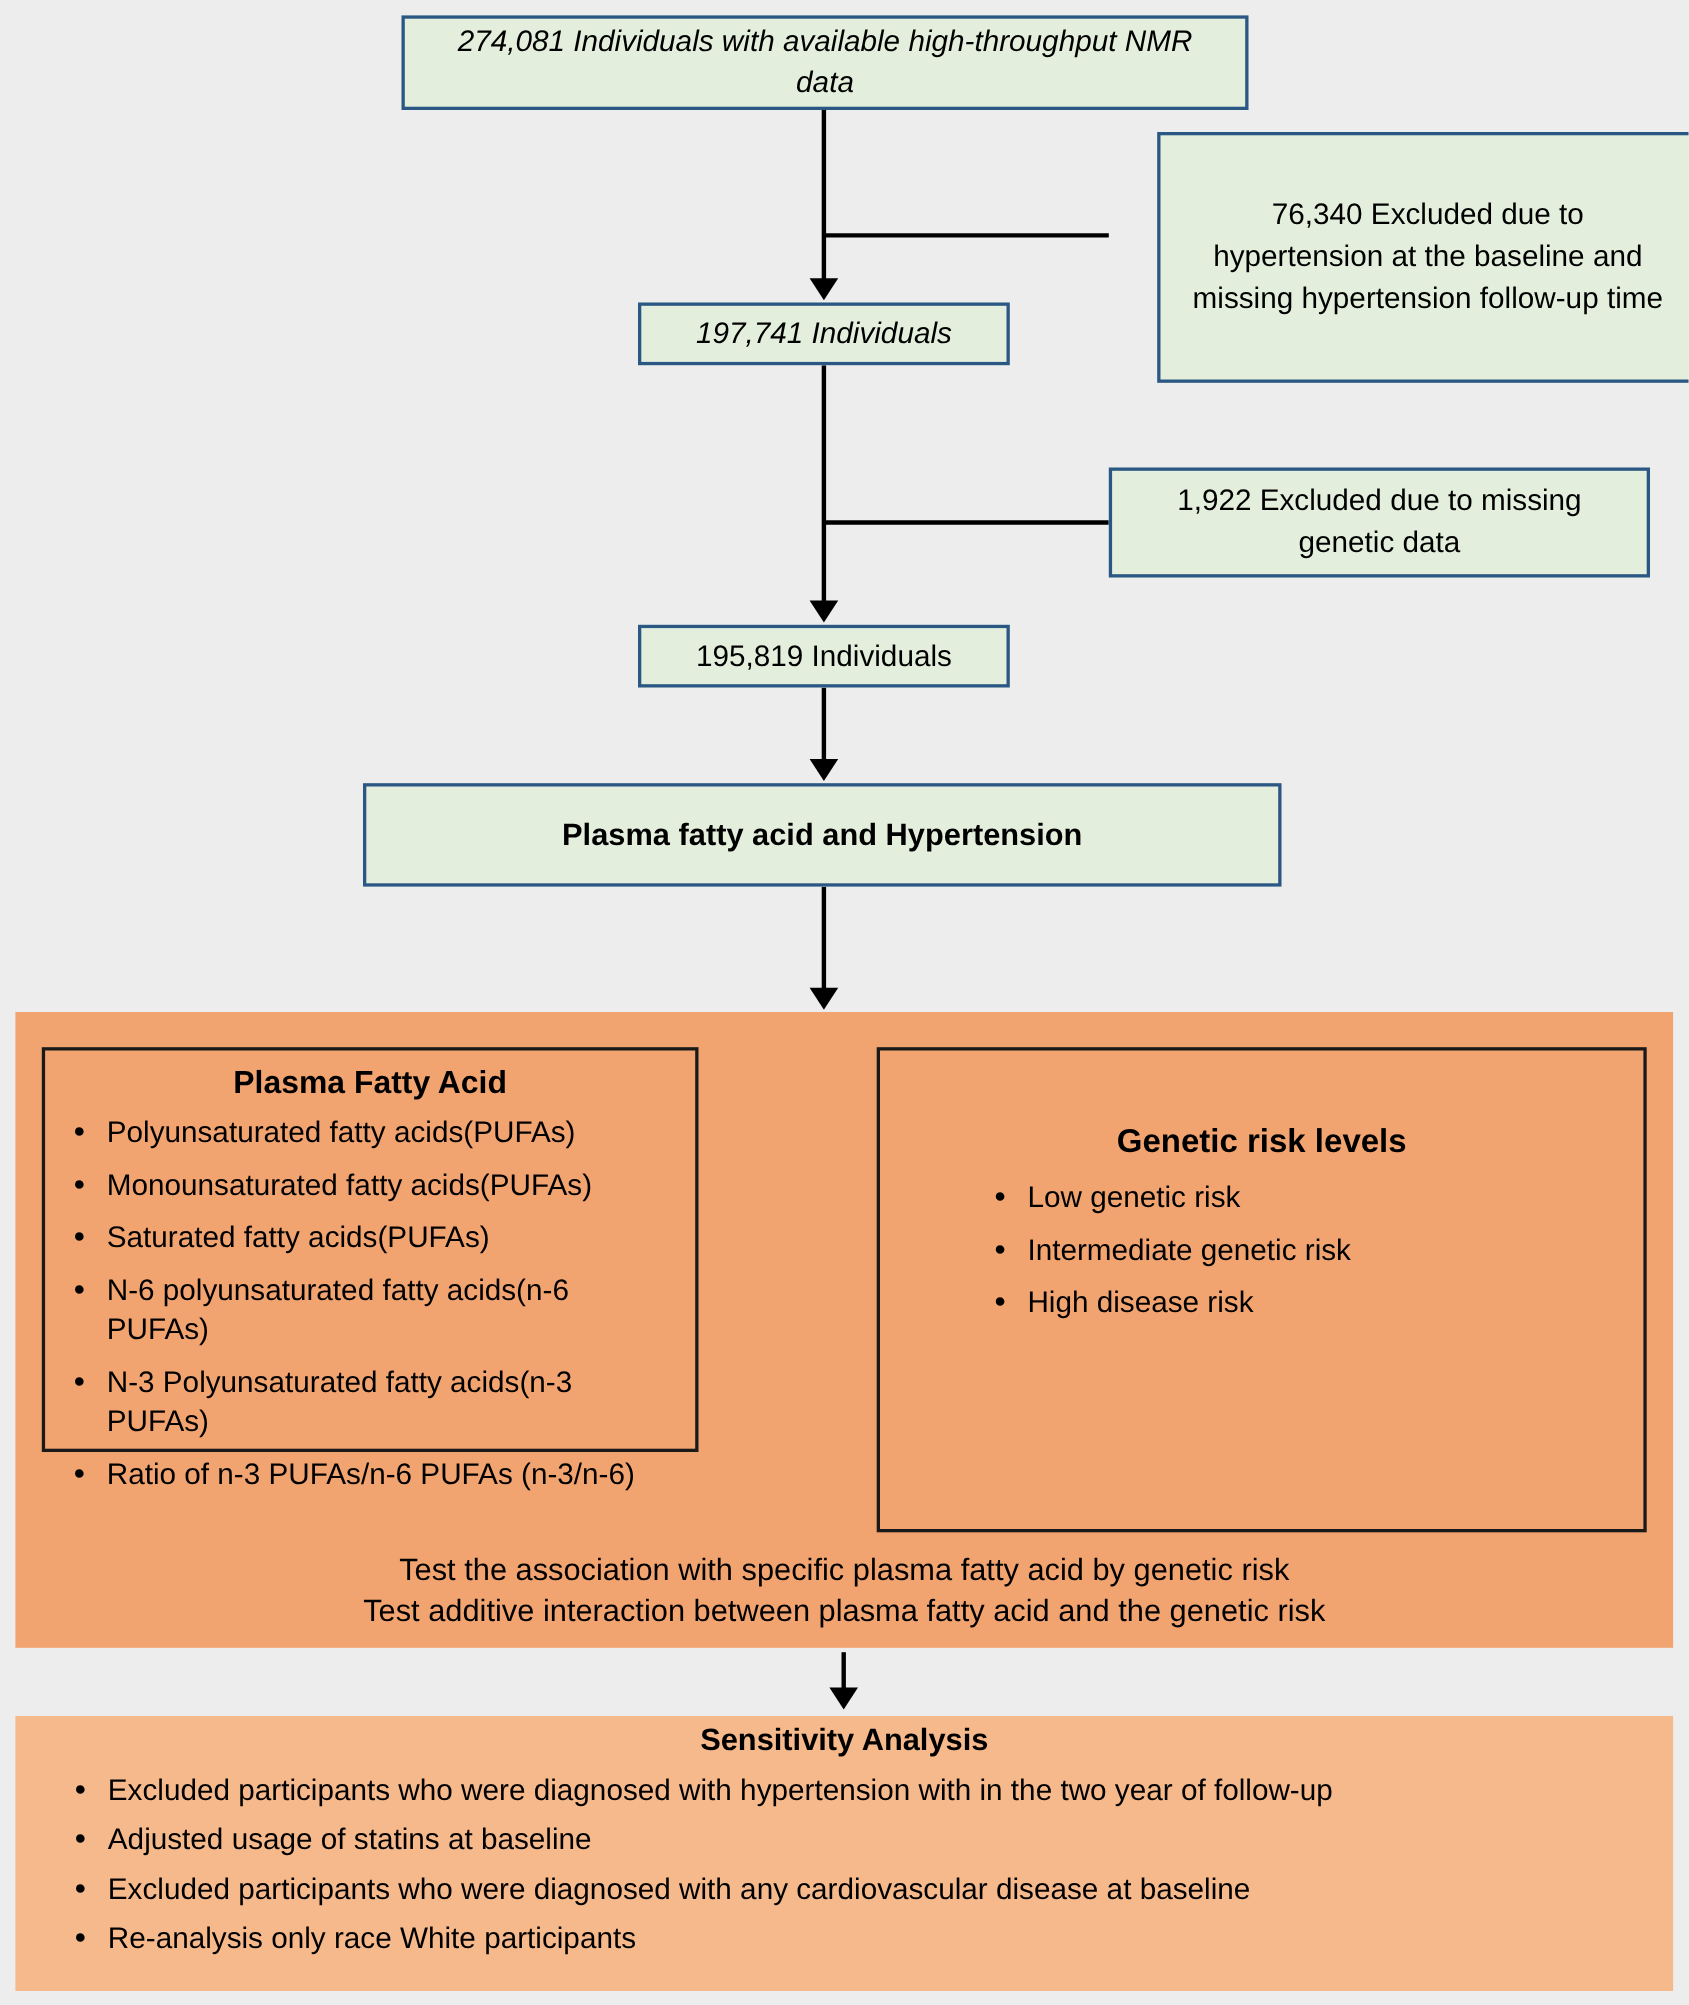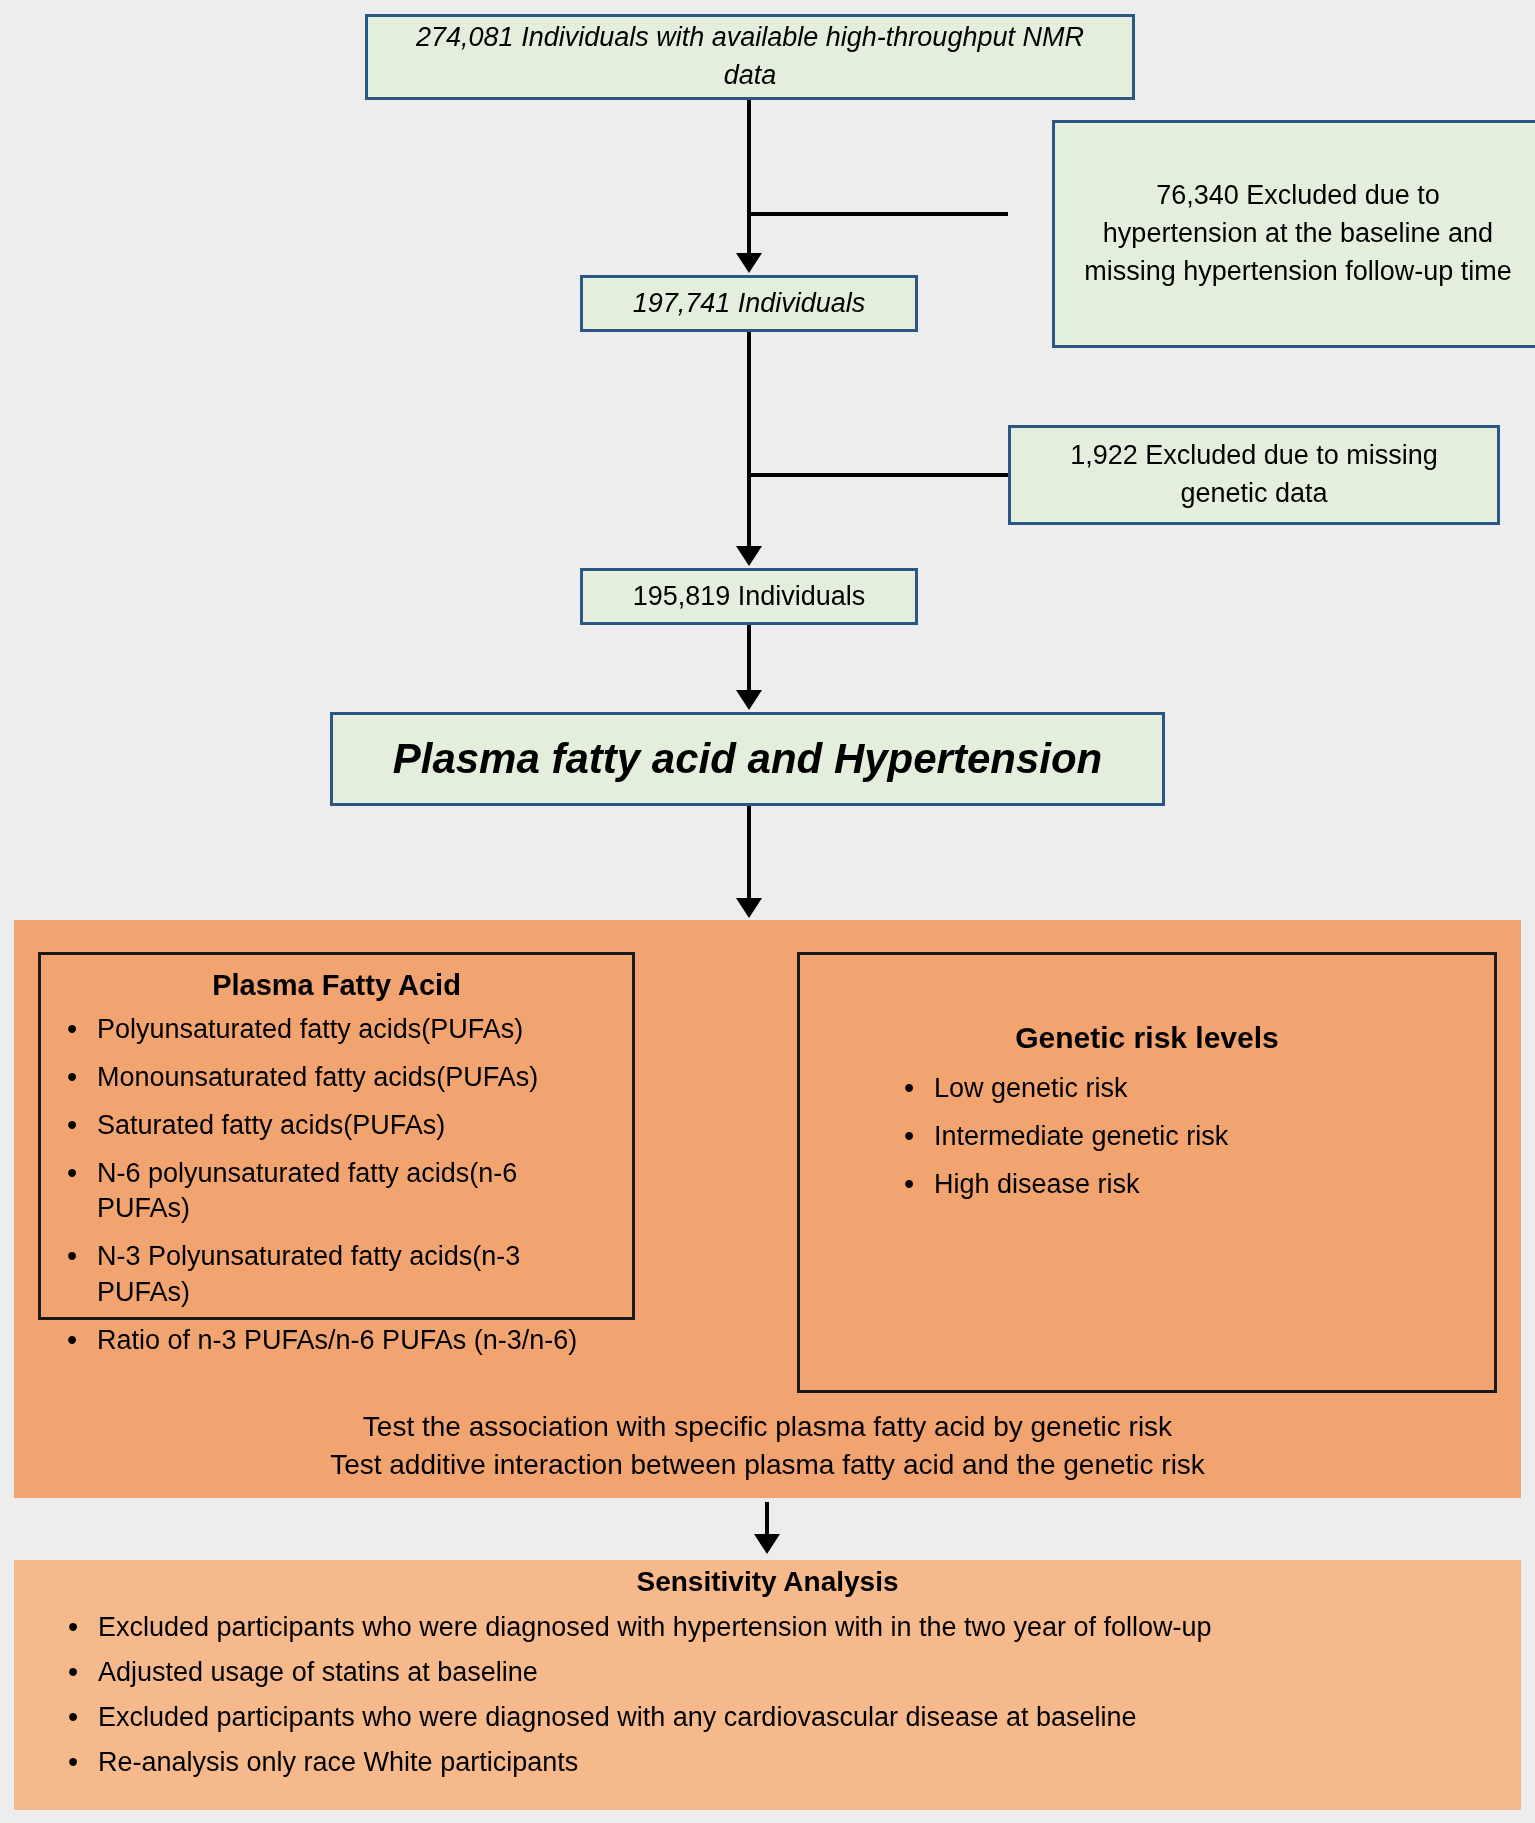--- a/index.html
+++ b/index.html
@@ -18,21 +18,21 @@
     background: var(--green-fill, #E3EFDC);
     border: 3px solid var(--blue-border, #2A5783);
     display: flex;
     align-items: center;
     justify-content: center;
     text-align: center;
     font-size: 27px;
     line-height: 1.4;
     padding: 4px 24px;
   }
-  .gbox.big { font-size: 42px; font-weight: bold; font-style: italic; }
+  .gbox.big { font-size: 28px; font-weight: bold; }
   #svg-connectors {
     position: absolute;
     left: 0; top: 0;
     pointer-events: none;
   }
   .orange {
     position: absolute;
     background: var(--orange-main, #F2A470);
   }
   #orange-bottom { background: var(--orange-light, #F5B98C); }

